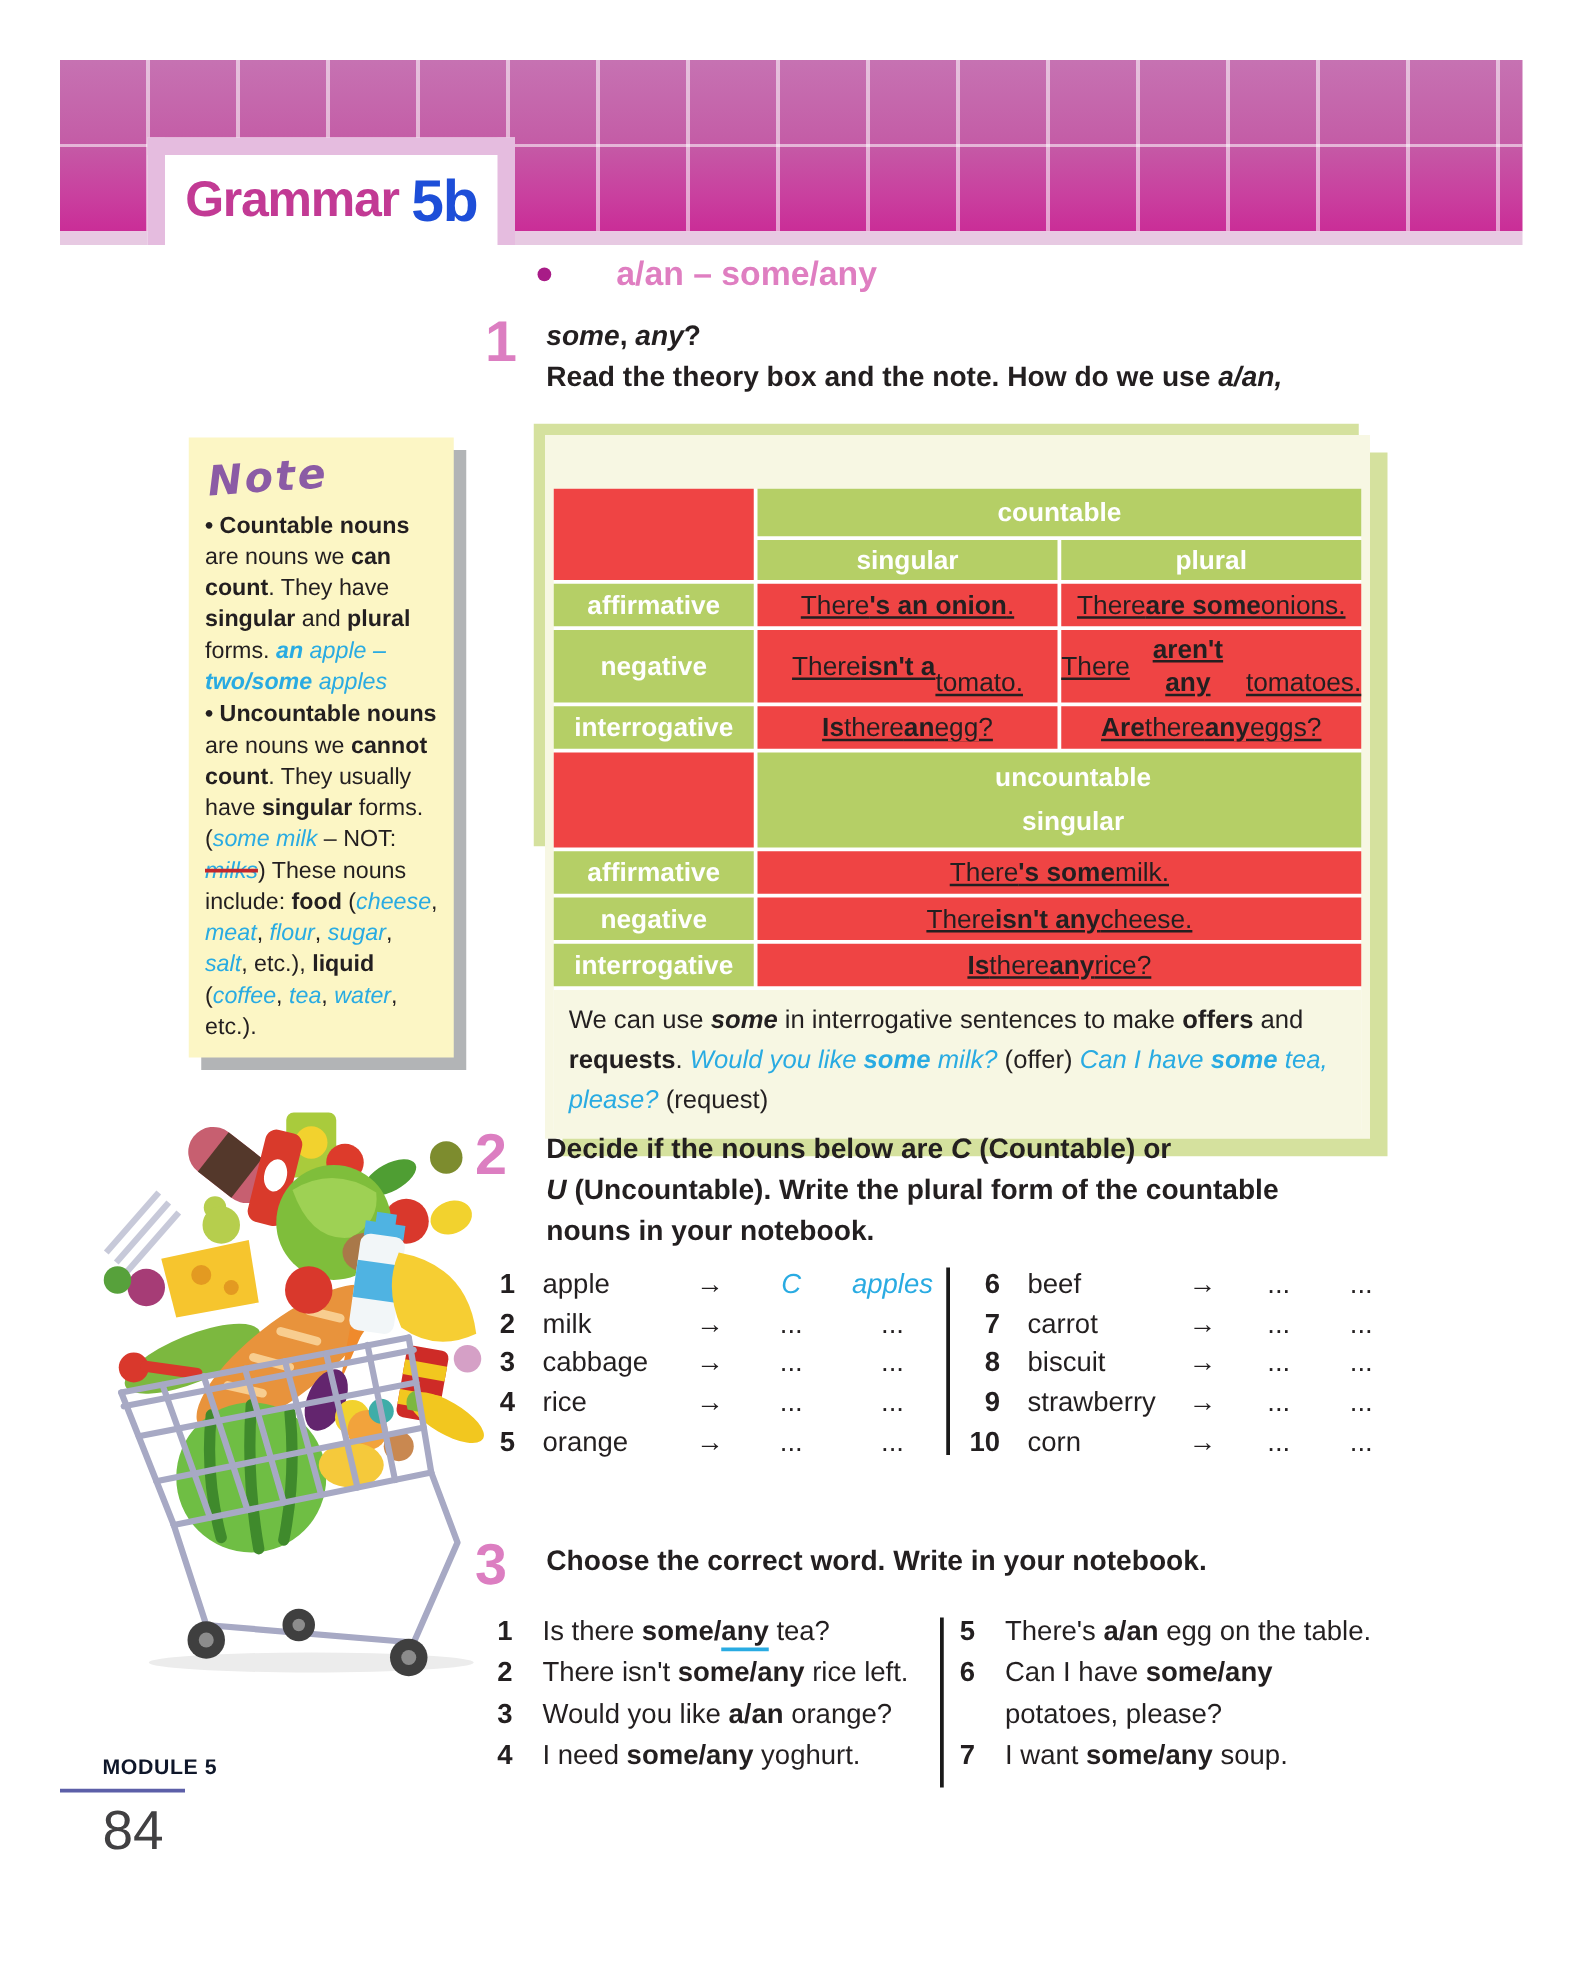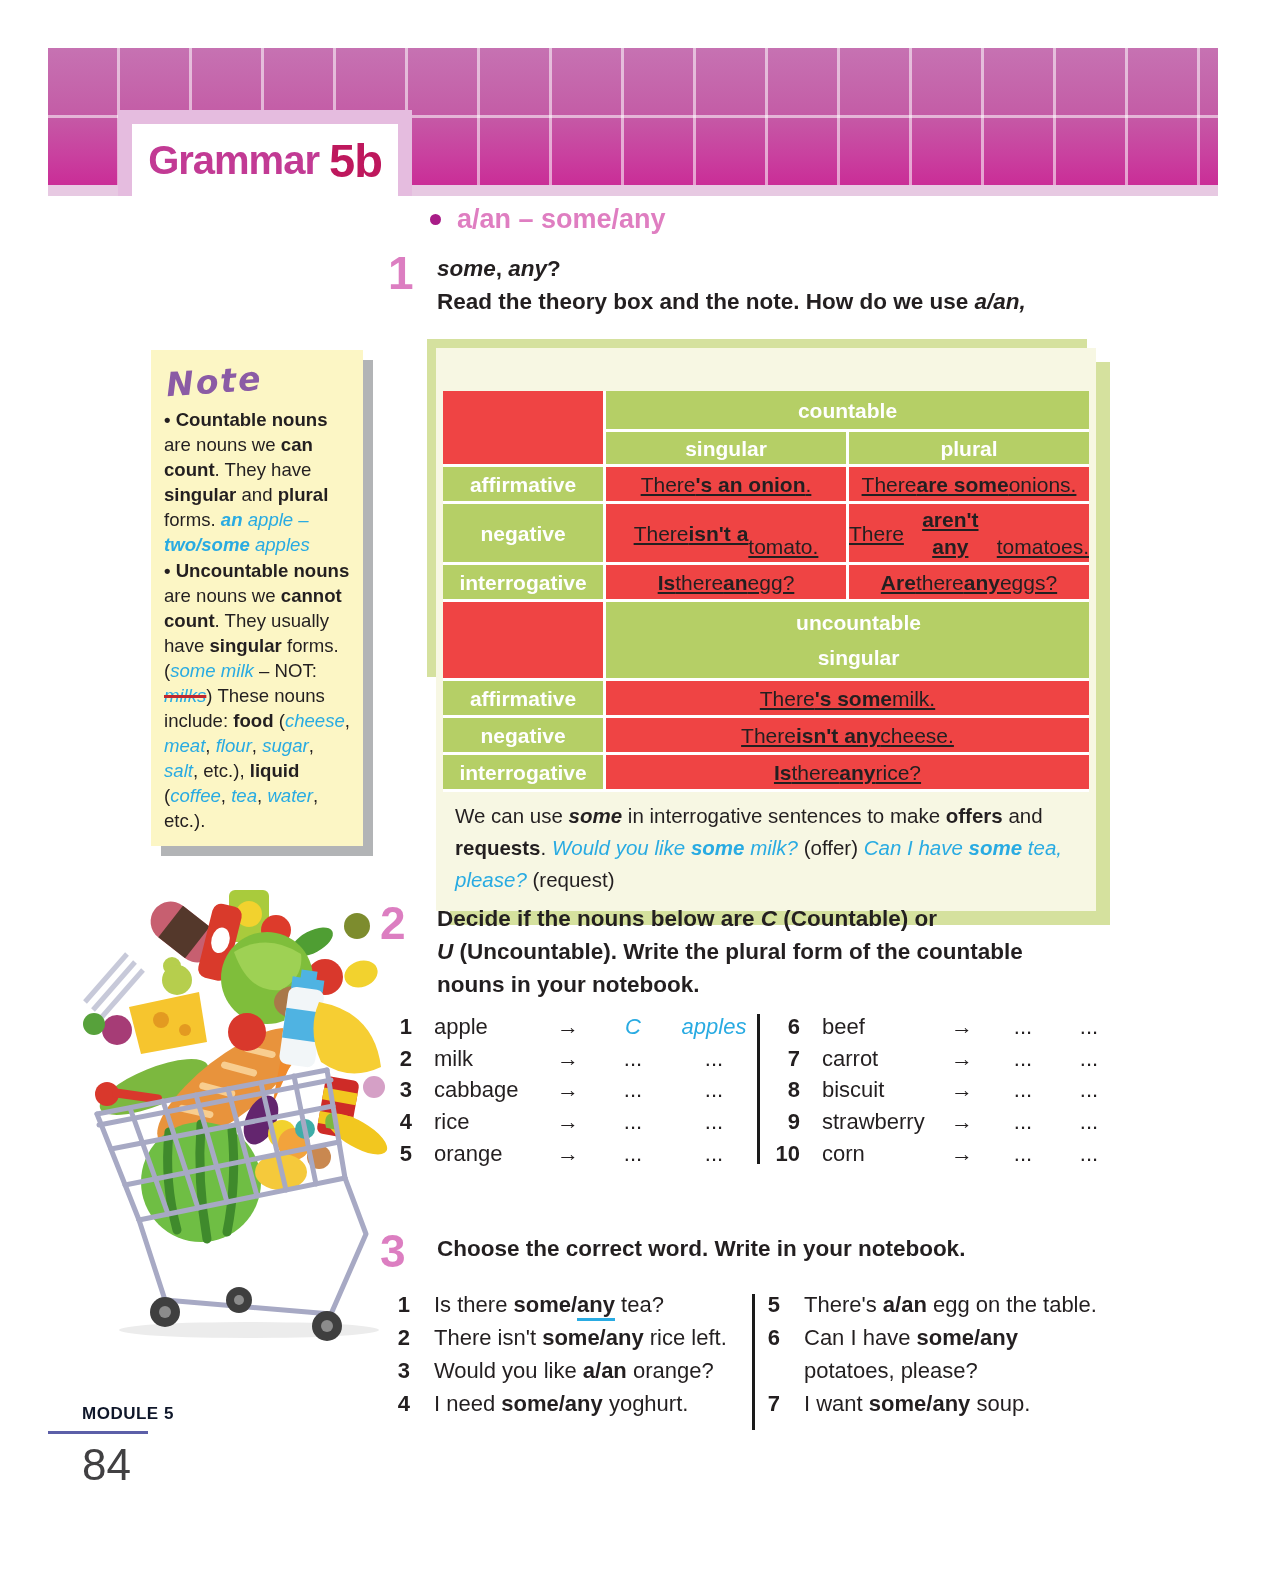--- a/index.html
+++ b/index.html
@@ -23,26 +23,26 @@
       linear-gradient(180deg, rgba(255,255,255,0) 0 67px, rgba(255,255,255,.55) 67px 70px, rgba(255,255,255,0) 70px),
       linear-gradient(180deg,#c672b2 0%,#c45ea7 45%,#c9419f 78%,#ca2d97 100%);
   }
   .banner-strip{position:absolute;left:0;top:137px;width:100%;height:11px;background:#E7C9E2;}
   .notch{
     position:absolute;left:70px;top:62px;width:294px;height:86px;background:#ffffff;
     border:14px solid #E5BCDF;border-bottom:none;box-sizing:border-box;
     display:flex;align-items:center;justify-content:center;gap:10px;
   }
   .gword{font-size:40px;font-weight:700;color:#C23A94;letter-spacing:-1px;}
-  .gcode{font-size:47px;font-weight:800;color:#be185d;letter-spacing:-1px;}
+  .gcode{font-size:47px;font-weight:800;color:#1d4ed8;letter-spacing:-1px;}
 
   
   .topic-line{position:absolute;left:430px;top:204px;display:flex;align-items:center;gap:16px;}
   .topic-dot{width:11px;height:11px;border-radius:50%;background:#A81C87;}
-  .topic-text{font-size:27px;font-weight:700;color:#DF7EC1;}
+  .topic-text{font-size:27px;font-weight:700;color:#DF7EC1;margin-left:36px;}
 
   
   .ex-num{position:absolute;font-size:46px;font-weight:800;color:#DC7EC1;line-height:1;}
   .ex-head{position:absolute;font-size:22.5px;font-weight:700;line-height:33px;}
   .ex-head .line{white-space:nowrap;}
 
   
   .note-box{
     position:absolute;left:151px;top:350px;width:212px;height:496px;background:#FCF6C5;
     box-shadow:10px 10px 0 #B2B4B6;box-sizing:border-box;padding:10px 11px 0 13px;

